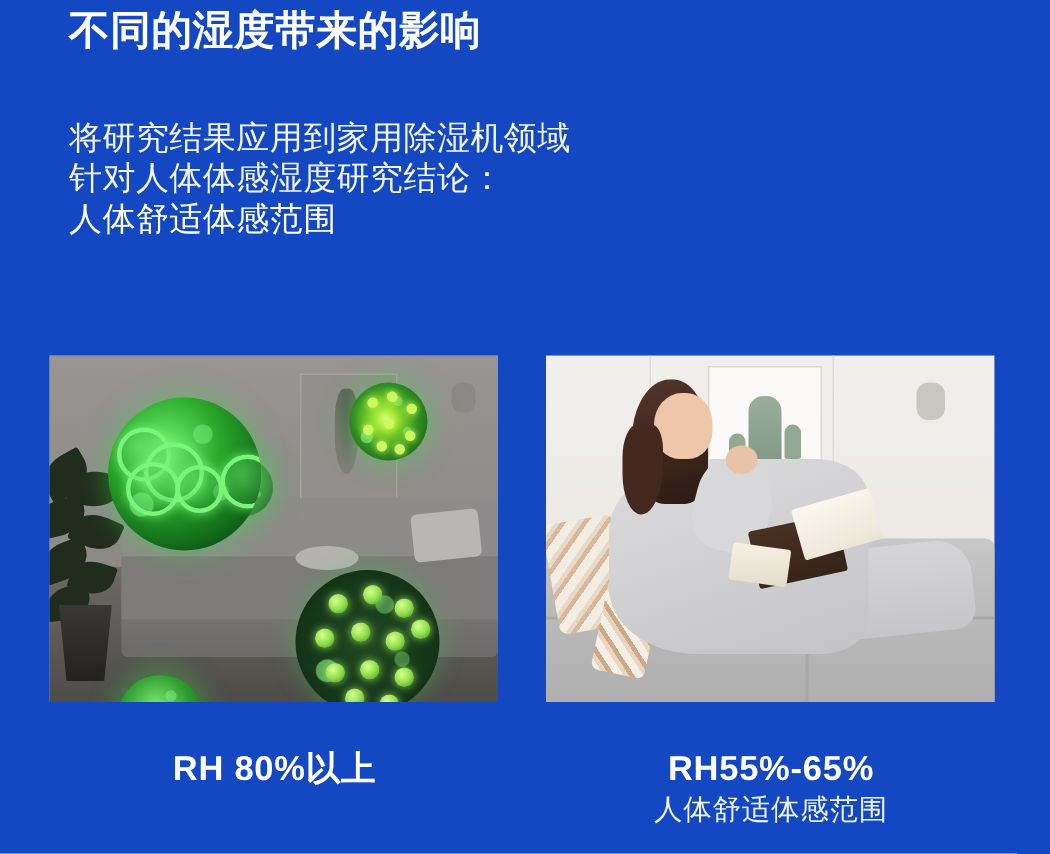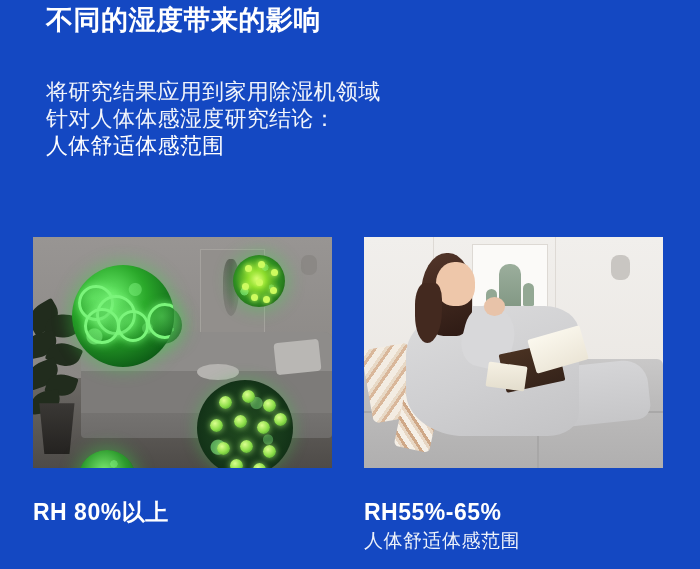--- a/index.html
+++ b/index.html
@@ -403,21 +403,21 @@
     background: linear-gradient(170deg, #f6f1e4 0%, #e2dccc 100%);
     border-radius: 2px;
     transform: rotate(8deg);
   }
 
   
   .caption {
     position: absolute;
     top: 497px;
     width: 300px;
-    text-align: left;
+    text-align: center;
   }
   #caption-left  { left: 33px; }
   #caption-right { left: 364px; }
 
   .cap-main {
     font-size: 23px;
     font-weight: bold;
     line-height: 30px;
     letter-spacing: 0.5px;
     color: #ffffff;

